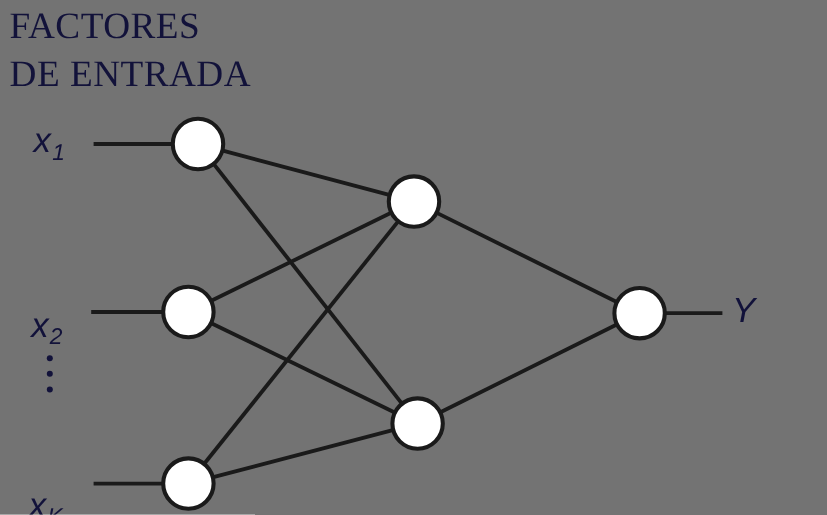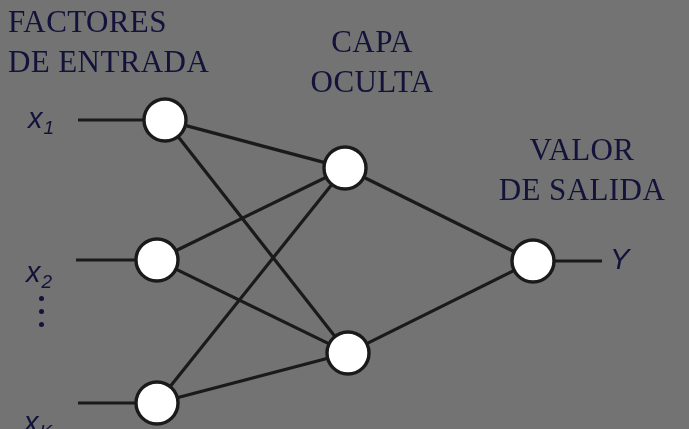--- a/index.html
+++ b/index.html
@@ -118,25 +118,21 @@
         <circle cx="157" cy="403" r="21" class="node-circle"></circle>
         <circle cx="345" cy="168" r="21" class="node-circle"></circle>
         <circle cx="348" cy="353" r="21" class="node-circle"></circle>
         <circle cx="533" cy="261" r="21" class="node-circle"></circle>
       </g>
   </svg>
 
   <div class="layer-label left" id="label-input">FACTORES
 DE ENTRADA</div>
 
-  <div class="layer-label center" id="label-hidden">CAPA
-OCULTA</div>
 
-  <div class="layer-label center" id="label-output">VALOR
-DE SALIDA</div>
 
   <div class="var-label" id="var-x1"><span>x</span><span class="sub">1</span></div>
 
   <div class="var-label" id="var-x2"><span>x</span><span class="sub">2</span></div>
 
   <div class="var-label" id="var-xk"><span>x</span><span class="sub">K</span></div>
 
   <div class="var-label" id="var-y"><span>Y</span></div>
 
   <div id="vdots">

